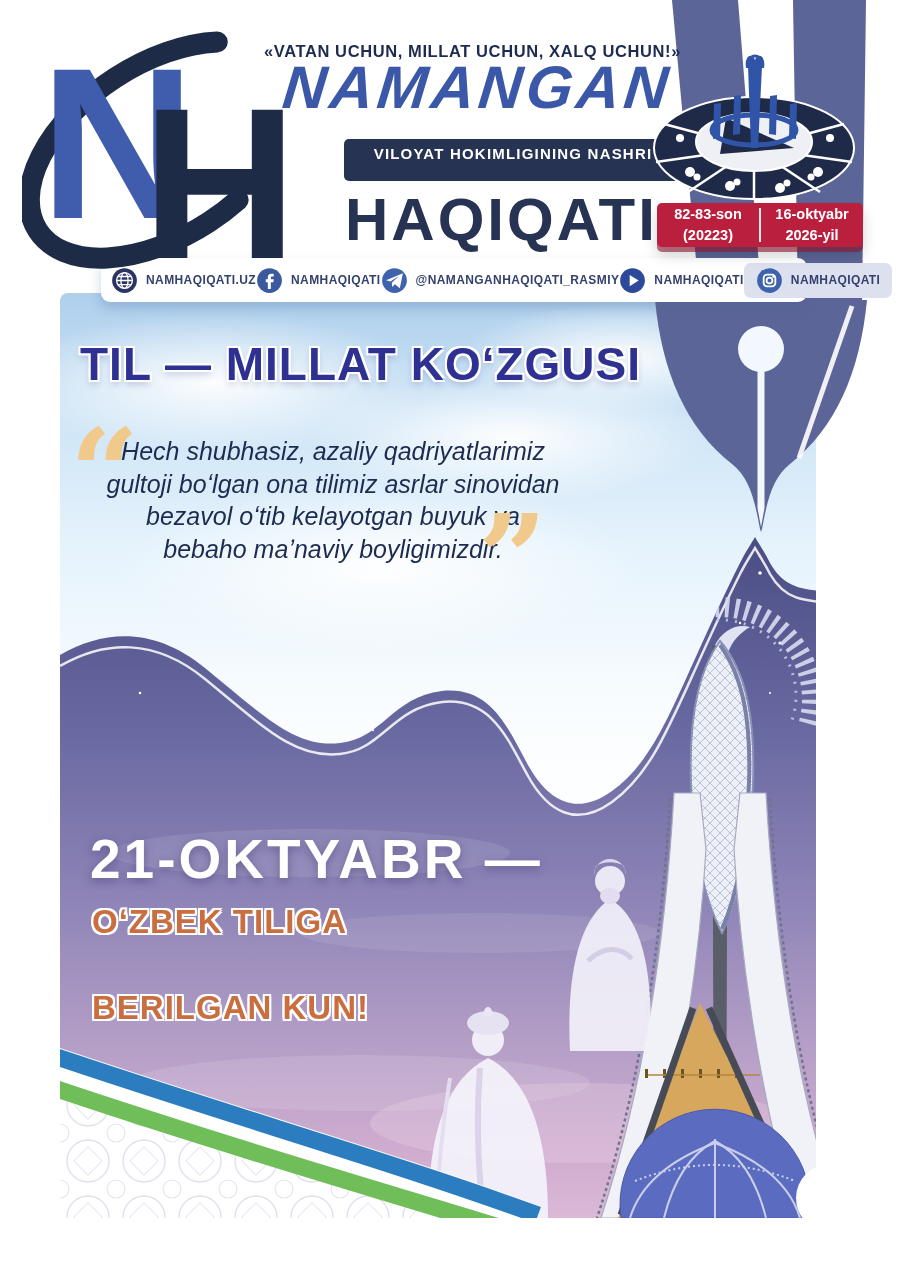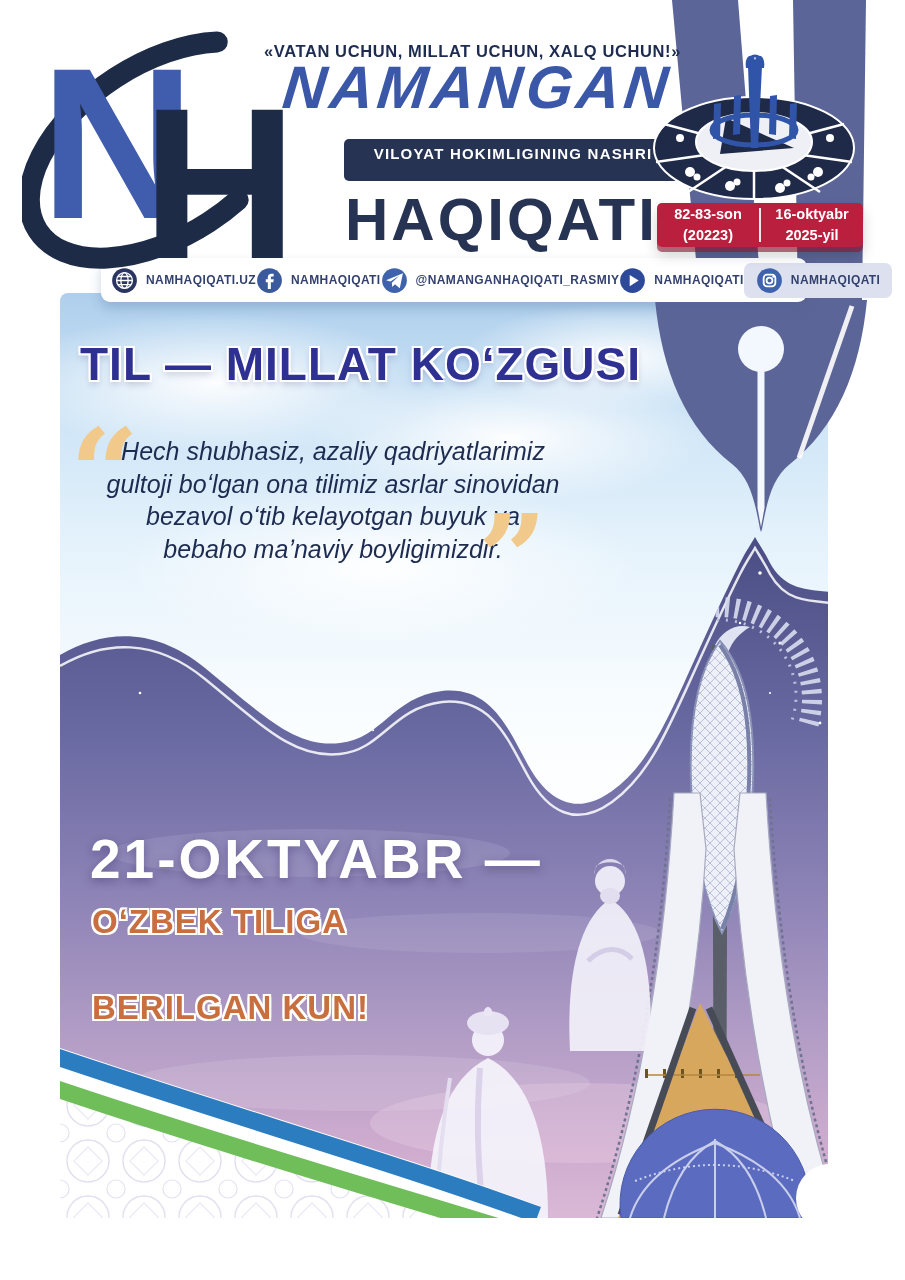--- a/index.html
+++ b/index.html
@@ -28,21 +28,21 @@
              z-index:40;display:flex;align-items:center;justify-content:space-between;
              padding:0 10px;box-sizing:border-box;box-shadow:0 6px 12px rgba(70,100,150,.28);}
   .social-item{display:flex;align-items:center;gap:8px;}
   .social-item .lbl{font-size:12px;font-weight:bold;color:#33416e;letter-spacing:.4px;white-space:nowrap;}
   .social-ico{width:27px;height:27px;display:block;}
   .divider{width:1px;height:24px;background:#ccd2e2;transform:rotate(14deg);}
   .chip{background:#dce0ef;border-radius:7px;padding:4px 12px;}
 
   
   .art{left:60px;top:293px;width:756px;height:925px;overflow:hidden;border-radius:8px 0 0 0;z-index:10;
-       background:linear-gradient(180deg,#aecfec 0%,#cde4f6 13%,#e6f3fc 28%,#fafdff 46%,#ffffff 62%,#ffffff 100%);padding-left:12px;}
+       background:linear-gradient(180deg,#aecfec 0%,#cde4f6 13%,#e6f3fc 28%,#fafdff 46%,#ffffff 62%,#ffffff 100%);}
   .cloud{position:absolute;border-radius:50%;
          background:radial-gradient(closest-side,rgba(255,255,255,.95),rgba(255,255,255,0));}
   .artsvg{position:absolute;left:0;top:0;}
 
   .headline{left:20px;top:44px;font-size:46px;font-weight:bold;color:#2e3192;letter-spacing:1px;white-space:nowrap;
             text-shadow:-2px -2px 0 #fff,2px -2px 0 #fff,-2px 2px 0 #fff,2px 2px 0 #fff,0 4px 7px rgba(40,40,110,.25);}
   .openq,.closeq{font-family:"DejaVu Serif",serif;font-size:120px;color:#f0c98b;line-height:.5;font-weight:bold;}
   .openq{left:10px;top:150px;}
   .closeq{left:418px;top:236px;}
   .quote{left:44px;top:142px;width:458px;text-align:center;font-style:italic;font-size:25px;
@@ -314,17 +314,17 @@
   </svg>
 
   <div class="abs badge">
     <div class="cell">
       <div>82-83-son</div>
       <div>(20223)</div>
     </div>
     <div class="vline"></div>
     <div class="cell">
       <div>16-oktyabr</div>
-      <div>2025-yil</div>
+      <div>2026-yil</div>
     </div>
   </div>
 
 </div>
 
 </body></html>

